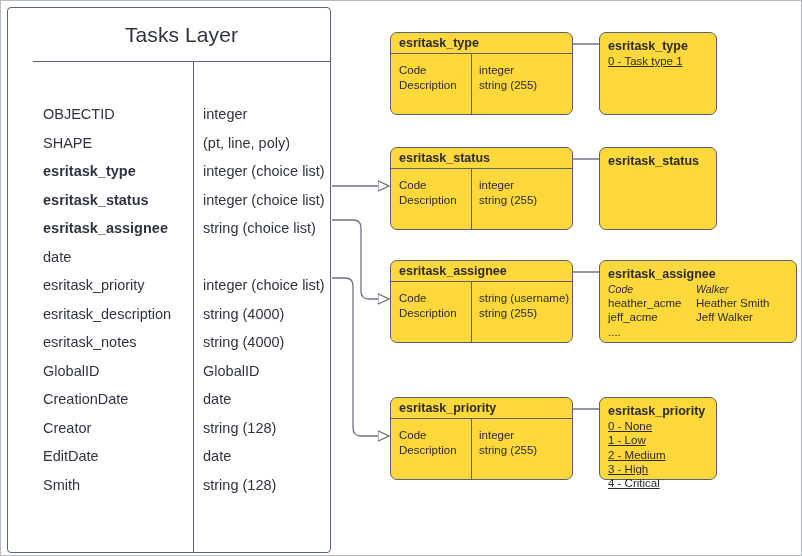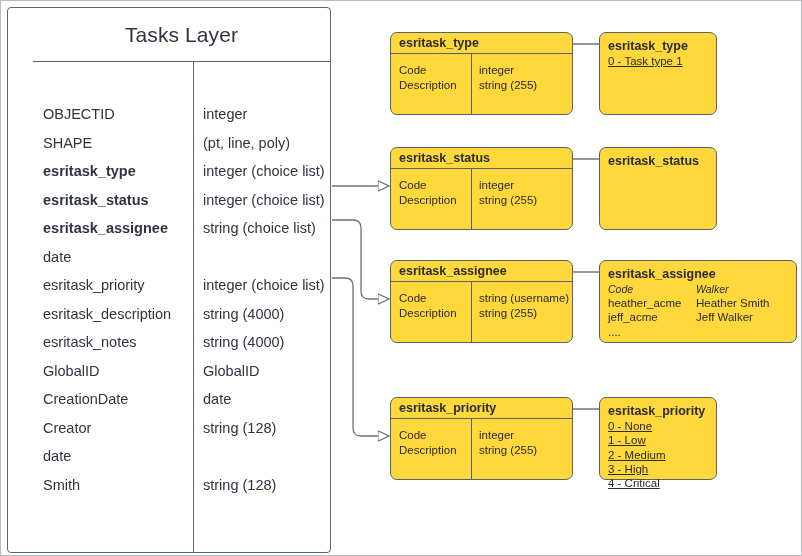--- a/index.html
+++ b/index.html
@@ -213,20 +213,21 @@
           </div>
           <div class="tl-row">
             <div class="fname">CreationDate</div>
             <div class="ftype">date</div>
           </div>
           <div class="tl-row">
             <div class="fname">Creator</div>
             <div class="ftype">string (128)</div>
           </div>
           <div class="tl-row">
+            <div class="fname">EditDate</div>
             <div class="ftype">date</div>
           </div>
           <div class="tl-row">
             <div class="fname">Smith</div>
             <div class="ftype">string (128)</div>
           </div>
         </div>
     </div>
   </div>
 

